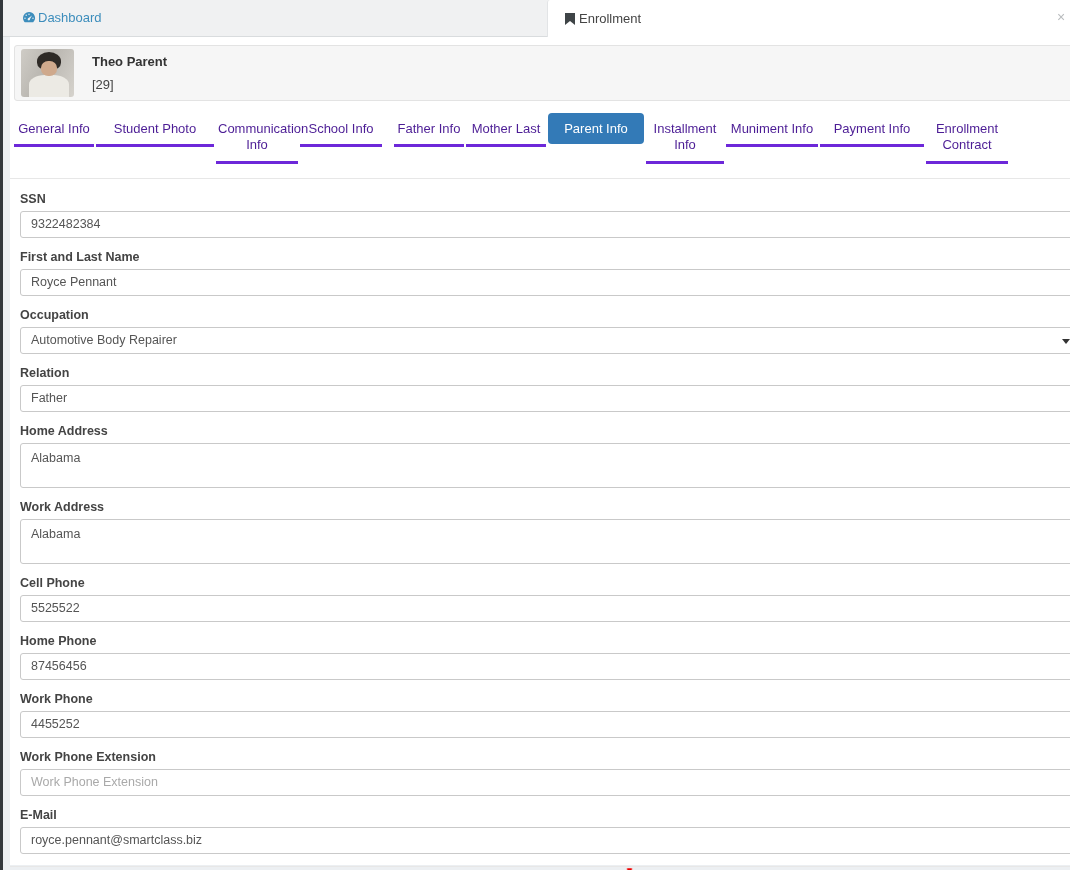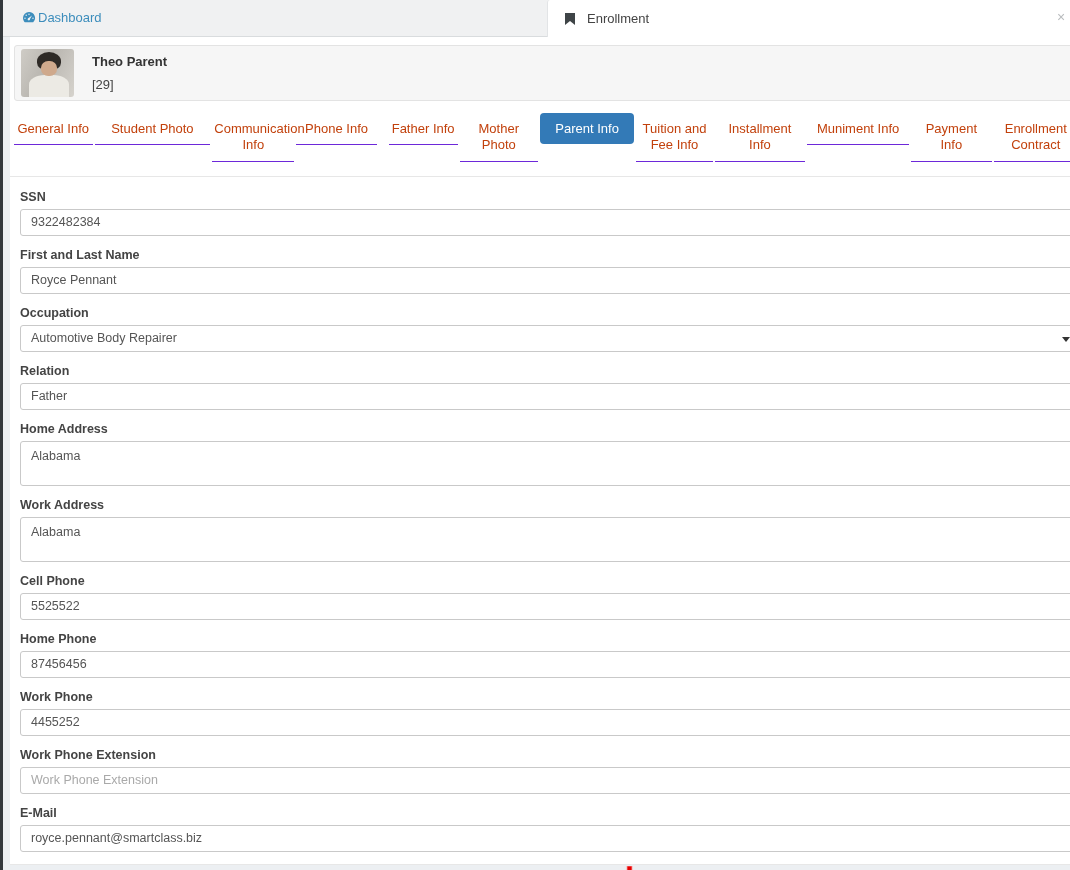--- a/index.html
+++ b/index.html
@@ -11,21 +11,21 @@
     overflow:hidden;
     font-size:13px;
     color:#444;
   }
   
   .side-strip { position:absolute; left:0; top:0; width:3px; height:870px; background:#33383c; z-index:5; }
 
   
   .topbar { position:absolute; left:3px; right:0; top:0; height:37px; background:#f0f1f2; border-bottom:1px solid #d9dcde; }
   .dashboard-link { position:absolute; left:19px; top:10px; color:#3c8dbc; font-size:13px; text-decoration:none; display:flex; align-items:center; gap:2px; cursor:pointer; }
-  .enrollment-tab { position:absolute; right:0; top:0; width:523px; height:37px; background:#ffffff; border-radius:3px 0 0 0; border-left:1px solid #e2e4e6; display:flex; align-items:center; padding-left:17px; gap:12px; }
+  .enrollment-tab { position:absolute; right:0; top:0; width:523px; height:37px; background:#ffffff; border-radius:3px 0 0 0; border-left:1px solid #e2e4e6; display:flex; align-items:center; padding-left:17px; gap:4px; }
   .enrollment-tab .label { color:#444; font-size:13px; }
   .tab-close { position:absolute; right:1px; top:9px; color:#b9bcbe; font-size:14px; width:12px; overflow:hidden; cursor:pointer; }
 
   
   .panel { position:absolute; left:10px; top:37px; width:1070px; height:828px; background:#ffffff; }
 
   
   .student-card { margin:8px 4px 0 4px; height:56px; background:#f6f6f6; border:1px solid #e3e3e3; border-radius:3px; display:flex; align-items:center; padding:3px 6px; position:relative; }
   .student-photo { width:53px; height:48px; border-radius:3px; overflow:hidden; position:relative; background:linear-gradient(115deg,#cfccc6 0%,#b9b6b0 45%,#d6d3cd 100%); flex:0 0 auto; }
   .student-photo .hair { position:absolute; left:16px; top:3px; width:24px; height:18px; background:#2e2a26; border-radius:50% 50% 40% 40%; }
@@ -40,21 +40,21 @@
     position:absolute; left:548px; top:44px; z-index:9;
     font-size:41px; font-weight:800; letter-spacing:1px; color:#ee0000;
     text-shadow:
       -2px -2px 0 #fff, 2px -2px 0 #fff, -2px 2px 0 #fff, 2px 2px 0 #fff,
       0 -3px 0 #fff, 0 3px 0 #fff, -3px 0 0 #fff, 3px 0 0 #fff,
       0 6px 5px rgba(0,0,0,0.3);
   }
 
   
   .tabs { display:flex; align-items:flex-start; margin:12px 0 0 4px; }
-  .tab { color:#c2410c; text-align:center; font-size:13px; line-height:1.25; padding:8px 2px 7px 2px; border-bottom:1px solid #6d28d9; margin-right:2px; cursor:pointer; }
+  .tab { color:#4c1d95; text-align:center; font-size:13px; line-height:1.25; padding:8px 2px 7px 2px; border-bottom:3px solid #6d28d9; margin-right:2px; cursor:pointer; }
   .tab:nth-child(1){width:80px;} .tab:nth-child(2){width:118px;} .tab:nth-child(3){width:82px;}
   .tab:nth-child(4){width:82px;}  .tab:nth-child(5){width:70px;margin-left:10px;}  .tab:nth-child(6){width:80px;}
   .tab:nth-child(7){width:96px;text-align:center;}  .tab:nth-child(8){width:78px;}  .tab:nth-child(9){width:92px;}
   .tab:nth-child(10){width:104px;} .tab:nth-child(11){width:82px;} .tab:nth-child(12){width:86px;}
   .tab.active { background:#337ab7; color:#fff; border-bottom:none; border-radius:4px; }
   .tabs-divider { border-top:1px solid #e7e7e7; margin-top:14px; }
 
   
   .form-area { padding:13px 0 0 10px; }
   .form-group { margin-bottom:12px; }
@@ -112,25 +112,24 @@
       <div class="student-name">Theo Parent</div>
       <div class="student-id">[29]</div>
     </div>
   </div>
 
 
   <nav class="tabs">
     <div class="tab">General Info</div>
     <div class="tab">Student Photo</div>
     <div class="tab">Communication Info</div>
-    <div class="tab">Phone Info</div>
+    <div class="tab">School Info</div>
     <div class="tab">Father Info</div>
-    <div class="tab">Mother Photo</div>
+    <div class="tab">Mother Last</div>
     <div class="tab active">Parent Info</div>
-    <div class="tab">Tuition and Fee Info</div>
     <div class="tab">Installment Info</div>
     <div class="tab">Muniment Info</div>
     <div class="tab">Payment Info</div>
     <div class="tab">Enrollment Contract</div>
   </nav>
   <div class="tabs-divider"></div>
 
   <div class="form-area">
 
     <div class="form-group">

